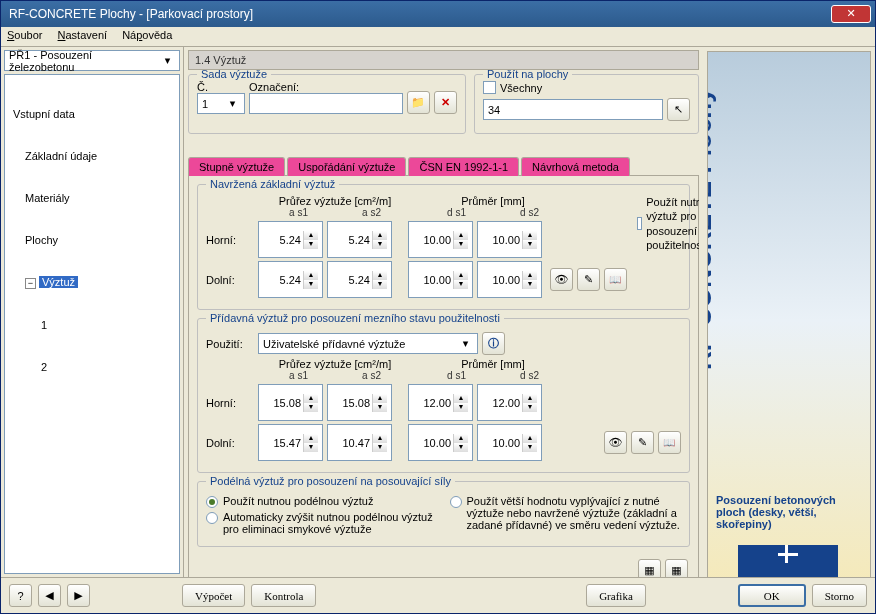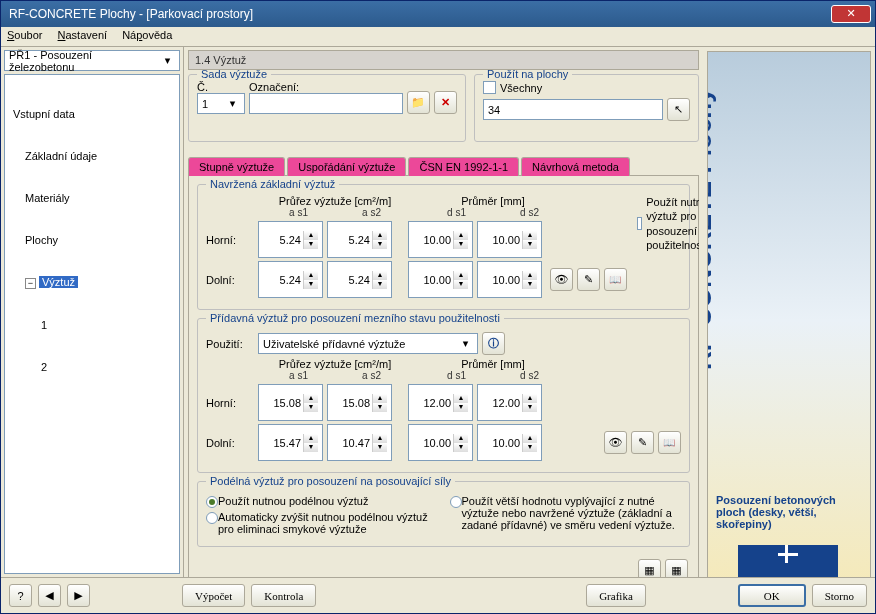--- a/index.html
+++ b/index.html
@@ -17,21 +17,21 @@
 .combo-arrow { width: 15px; text-align: center; color: #000; }
 .tree { flex: 1; background: #fff; border: 1px solid #7f9db9; margin: 0 3px 3px 3px; padding: 4px; overflow: auto; }
 .tree-item { padding: 1px 0 1px 4px; cursor: pointer; margin-top: 28px; }
 .tree-sub { padding-left: 16px; }
 .tree-sub2 { padding-left: 32px; }
 .tree-sel { background: #316ac5; color: #fff; display: inline-block; padding: 0 3px; }
 .tree-exp { display: inline-block; width: 11px; height: 11px; border: 1px solid #888; text-align: center; line-height: 9px; margin-right: 3px; font-size: 9px; }
 .mid-col { flex: 1; display: flex; flex-direction: column; padding: 0 4px; overflow: hidden; }
 .section-header { background: #d6d3ce; border: 1px solid #aca899; padding: 3px 6px; margin-top: 3px; color: #333; }
 .content-area { flex: 1; overflow: auto; padding: 4px 0; }
-.group { border: 1px solid #bfbfbf; border-radius: 3px; padding: 6px 8px 20px 8px; margin-bottom: 6px; position: relative; }
+.group { border: 1px solid #bfbfbf; border-radius: 3px; padding: 6px 8px 12px 8px; margin-bottom: 14px; position: relative; }
 .group-title { color: #15428b; position: absolute; top: -7px; left: 8px; background: #ece9d8; padding: 0 4px; }
 .inline { display: flex; align-items: center; gap: 4px; }
 .sada-row { display: flex; gap: 8px; }
 .sada-left { flex: 1; }
 .sada-right { width: 225px; }
 .lbl { color: #000; }
 .field { border: 1px solid #7f9db9; background: #fff; height: 21px; padding: 0 4px; display: flex; align-items: center; }
 .iconbtn { width: 23px; height: 23px; border: 1px solid #aca899; background: linear-gradient(#fff,#e3e3d5); border-radius: 3px; display: inline-flex; align-items: center; justify-content: center; cursor: pointer; }
 .tabs { display: flex; border-bottom: 1px solid #aca899; margin: 8px 0 0 0; gap: 2px; }
 .tab { padding: 3px 10px; border: 1px solid #aca899; border-bottom: none; background: #ec4899; border-radius: 3px 3px 0 0; cursor: pointer; position: relative; top: 1px; }
@@ -43,21 +43,21 @@
 .hd-sec { width: 146px; }
 .hd-sub { width: 73px; font-size: 10px; color: #333; }
 .num-row { display: flex; align-items: center; margin: 3px 0; gap: 4px; }
 .rowlbl { width: 48px; }
 .spin { width: 65px; height: 37px; border: 1px solid #7f9db9; background: #fff; display: flex; align-items: center; }
 .spin input { border: none; width: 44px; text-align: right; padding-right: 2px; font-size: 11px; outline: none; }
 .spin-btns { width: 15px; display: flex; flex-direction: column; }
 .spin-btns div { height: 9px; border-left: 1px solid #ccc; text-align: center; font-size: 7px; line-height: 8px; background: linear-gradient(#fff,#ddd); cursor: pointer; }
 .chk { display: flex; align-items: center; gap: 4px; }
 .chk-box { width: 13px; height: 13px; border: 1px solid #7f9db9; background: #fff; }
-.radio { display: flex; align-items: flex-start; margin: 3px 0; }
+.radio { display: flex; align-items: flex-start; gap: 5px; margin: 3px 0; }
 .radio-dot { width: 12px; height: 12px; border: 1px solid #7f9db9; border-radius: 50%; background: #fff; display: flex; align-items: center; justify-content: center; flex-shrink: 0; margin-top: 1px; }
 .radio-dot.on::after { content: ""; width: 6px; height: 6px; background: #4a7b2a; border-radius: 50%; }
 .right-col { width: 172px; padding: 4px; }
 .banner { height: 540px; background: linear-gradient(180deg, #b8ccdc 0%, #eaf1f7 50%, #f5e9b8 100%); border: 1px solid #aca899; position: relative; overflow: hidden; }
 .banner-maintext { position: absolute; left: 10px; bottom: 220px; transform: rotate(-90deg); transform-origin: left bottom; font-size: 26px; font-weight: bold; color: #15428b; white-space: nowrap; }
 .banner-sub { position: absolute; bottom: 60px; left: 8px; right: 8px; font-size: 11px; color: #15428b; font-weight: bold; }
 .banner-logo { position: absolute; bottom: 10px; left: 30px; width: 100px; height: 35px; background: #15428b; }
 .banner-logo::before { content:""; position:absolute; left:40px; top:8px; width:20px; height:3px; background:#fff;}
 .banner-logo::after { content:""; position:absolute; left:47px; top:0; width:3px; height:18px; background:#fff;}
 .footer { height: 36px; border-top: 1px solid #aca899; display: flex; align-items: center; padding: 0 8px; gap: 6px; }

